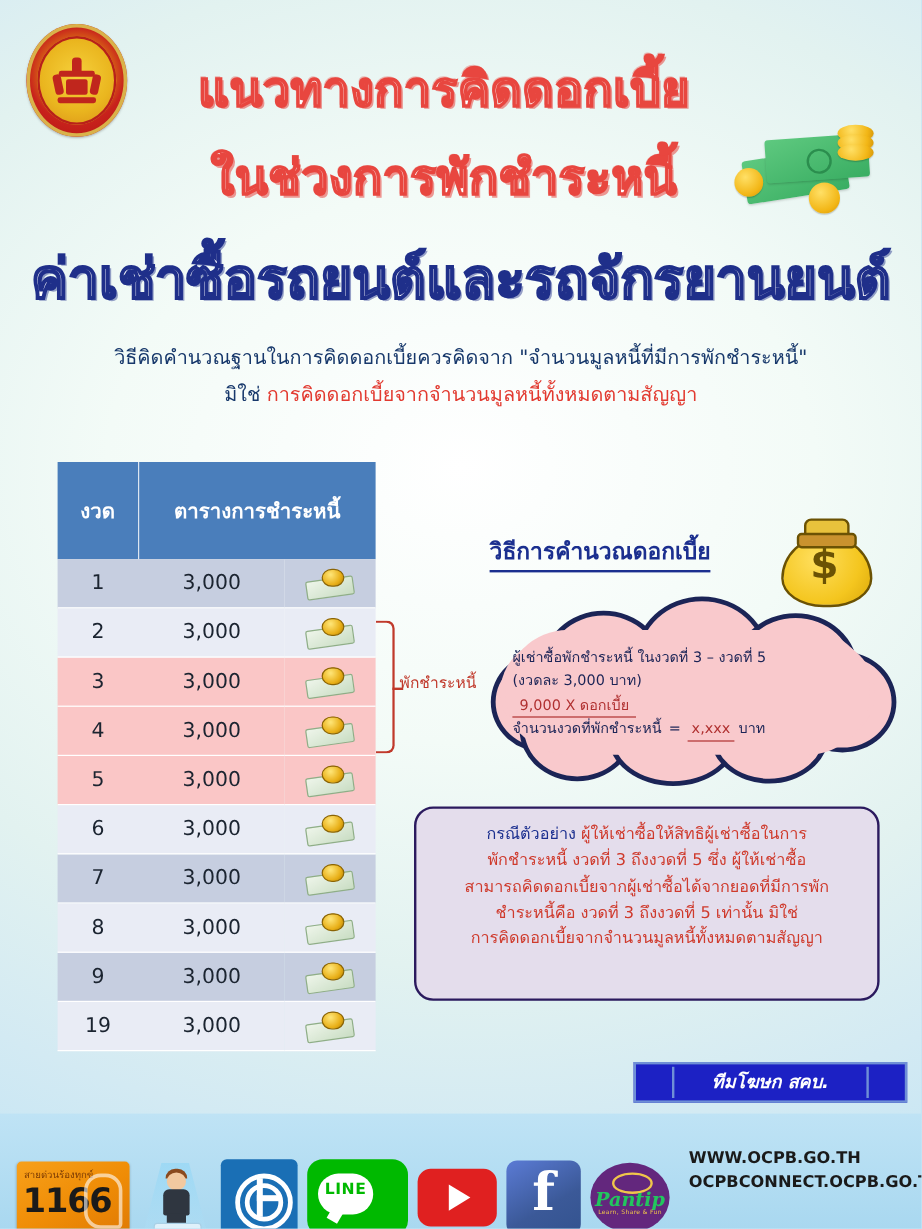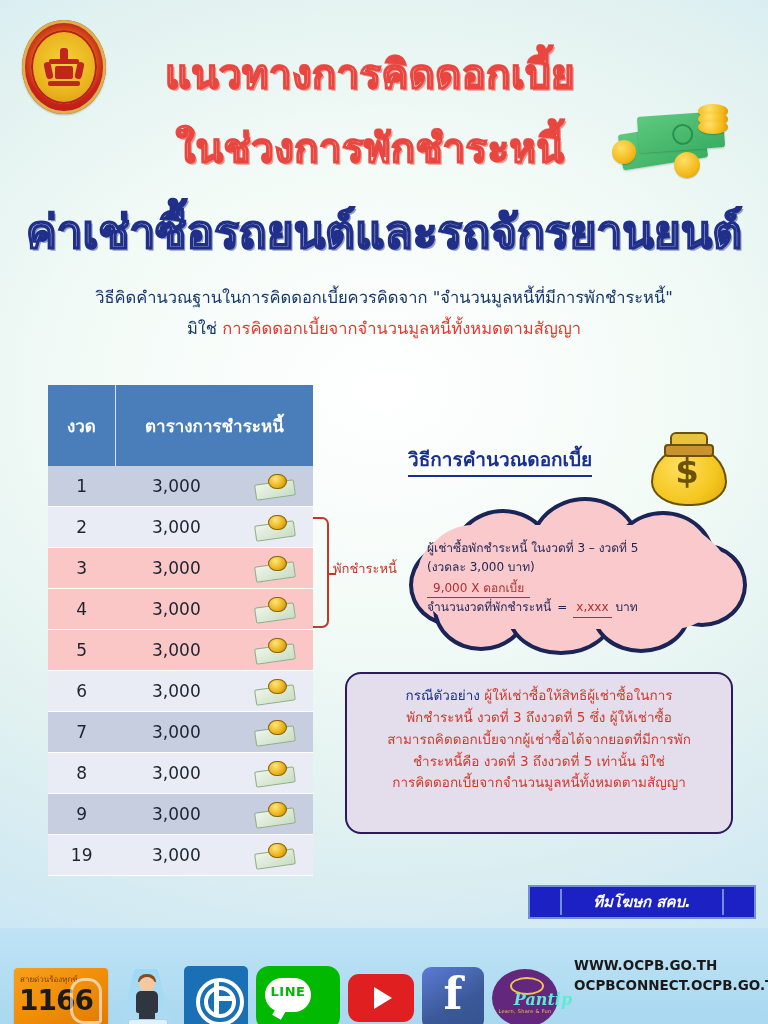--- a/index.html
+++ b/index.html
@@ -258,21 +258,21 @@
   
   #ic-fb{width:62px;height:62px;border-radius:9px;
     background:linear-gradient(150deg,#5b7bd5,#3b5998 60%,#33538f);}
   #ic-fb .f{position:absolute;left:0;top:5px;width:62px;text-align:center;
     font-size:44px;font-weight:bold;color:#fff;font-family:"DejaVu Serif",serif;line-height:1;}
   
   #ic-pantip{width:66px;height:58px;border-radius:50%;background:#63277d;}
   #ic-pantip .bow{position:absolute;left:18px;top:8px;width:30px;height:14px;
     border:2px solid #f0c64a;border-radius:50%;}
   #ic-pantip .nm{position:absolute;left:0;top:21px;width:66px;text-align:center;
-    font-size:16px;font-weight:bold;color:#5eead4;font-family:"DejaVu Serif",serif;font-style:italic;padding-left:18px;}
+    font-size:16px;font-weight:bold;color:#22c55e;font-family:"DejaVu Serif",serif;font-style:italic;}
   #ic-pantip .tag{position:absolute;left:0;top:39px;width:66px;text-align:center;
     font-size:5px;color:#f0c64a;letter-spacing:.3px;}
   
   #urls{margin-left:8px;color:#1a1a1a;font-size:13.5px;font-weight:bold;line-height:1.45;white-space:nowrap;}
 </style>
 </head>
 <body>
 
 <div id="poster">
 

